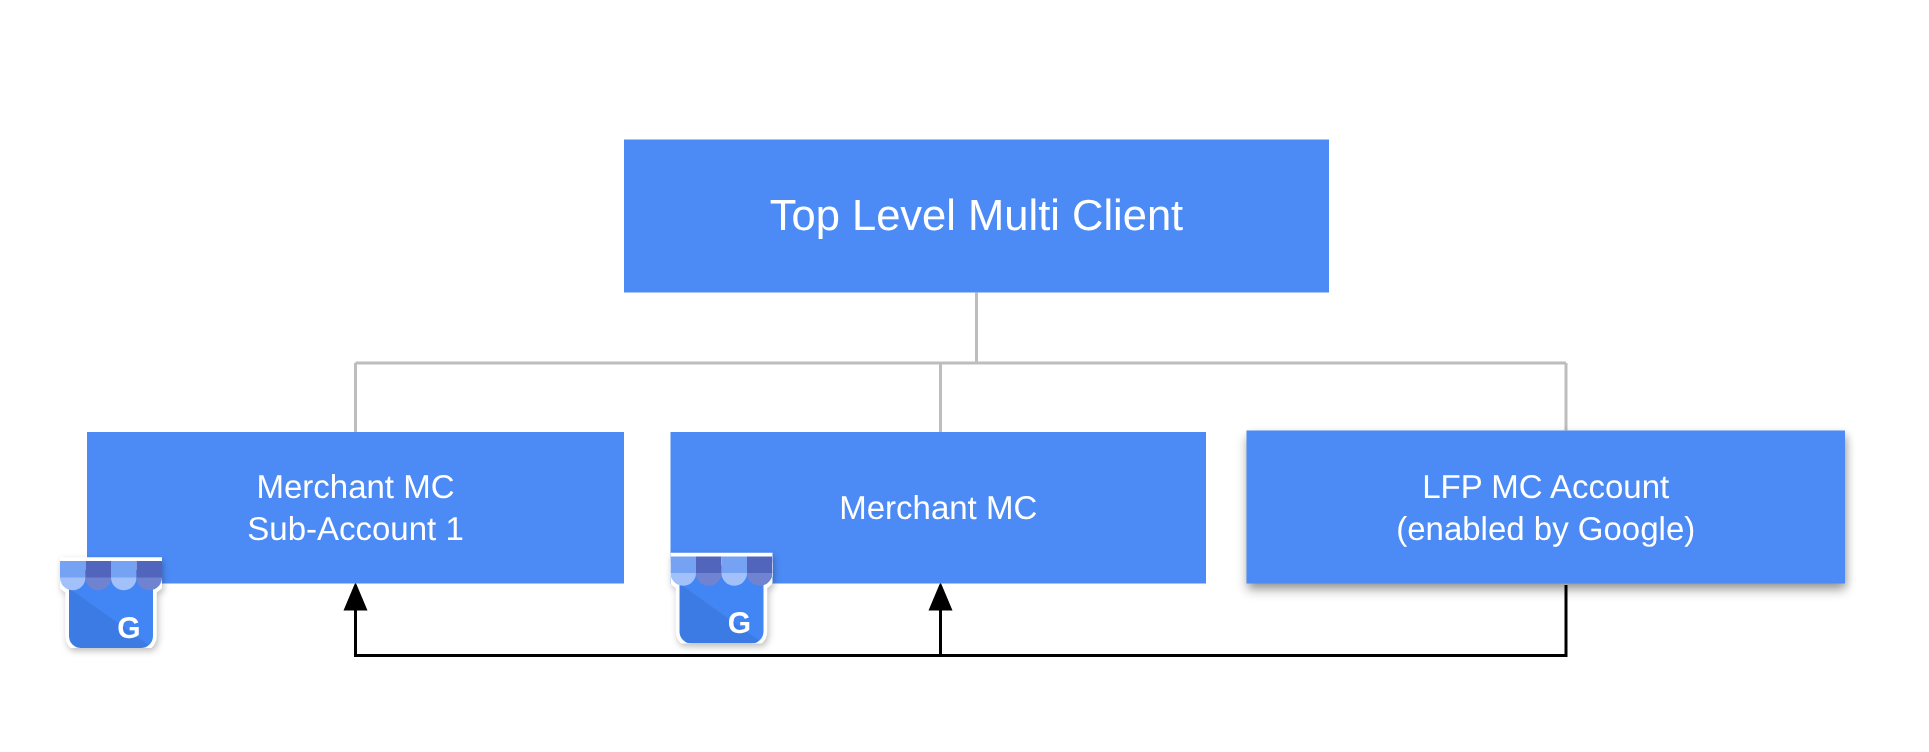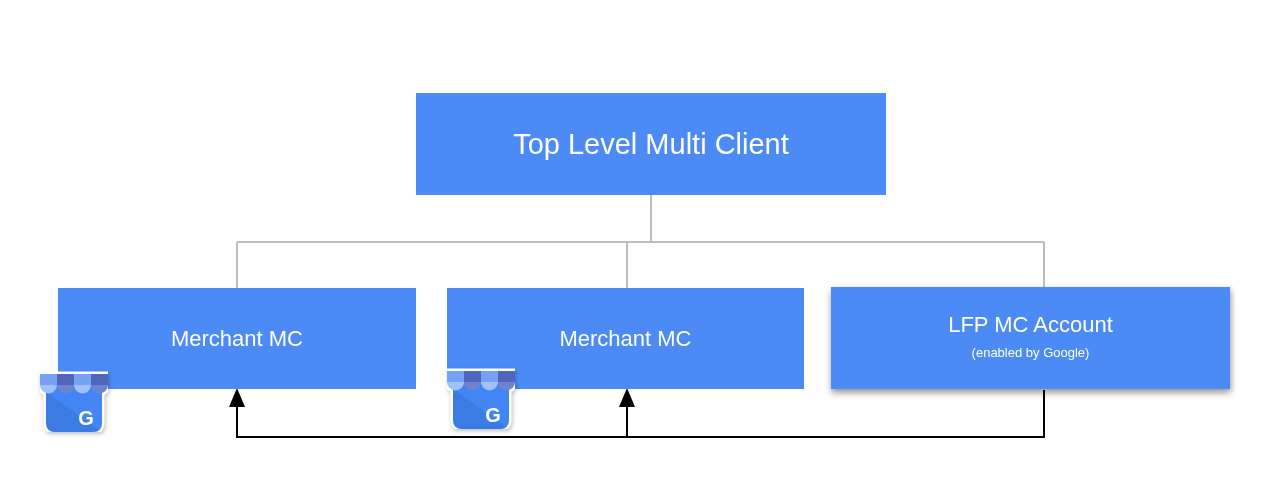--- a/index.html
+++ b/index.html
@@ -13,21 +13,21 @@
     display:flex;flex-direction:column;align-items:center;justify-content:center;
     text-align:center;
   }
   .node-top{left:416px;top:93px;width:470px;height:102px;font-size:29px;line-height:41px;}
   .node-sub1{left:58px;top:288px;width:358px;height:101px;font-size:22px;line-height:28px;}
   .node-sub2{left:447px;top:288px;width:357px;height:101px;font-size:22px;line-height:28px;}
   .node-lfp{
     left:831px;top:287px;width:399px;height:102px;font-size:22px;line-height:28px;
     box-shadow:0 4px 7px rgba(0,0,0,0.33), 2px 2px 5px rgba(0,0,0,0.15);
   }
-  .node-lfp .line2{font-size:13px;line-height:27px;}
+  .node-lfp .line2{font-size:22px;line-height:27px;}
   .tree-line{stroke:#bdbdbd;stroke-width:2;fill:none;}
   .arrow-line{stroke:#000000;stroke-width:2;fill:none;}
   .arrow-head{fill:#000000;stroke:none;}
   .gmb{position:absolute;width:68px;height:64px;filter:drop-shadow(1px 2px 2px rgba(0,0,0,0.25));}
   .gmb1{left:40px;top:368px;}
   .gmb2{left:447px;top:365px;}
   .g-letter{font-family:"Liberation Sans", sans-serif;font-weight:bold;font-size:20px;}
 </style>
 </head>
 <body>
@@ -49,20 +49,21 @@
       <polygon class="arrow-head" points="619,407 635,407 627,388"></polygon>
     </g>
   </svg>
 
   <div class="node node-top">
     <div class="line1">Top Level Multi Client</div>
   </div>
 
   <div class="node node-sub1">
     <div class="line1">Merchant MC</div>
+    <div class="line2">Sub-Account 1</div>
   </div>
 
   <div class="node node-sub2">
     <div class="line1">Merchant MC</div>
   </div>
 
   <div class="node node-lfp">
     <div class="line1">LFP MC Account</div>
     <div class="line2">(enabled by Google)</div>
   </div>

